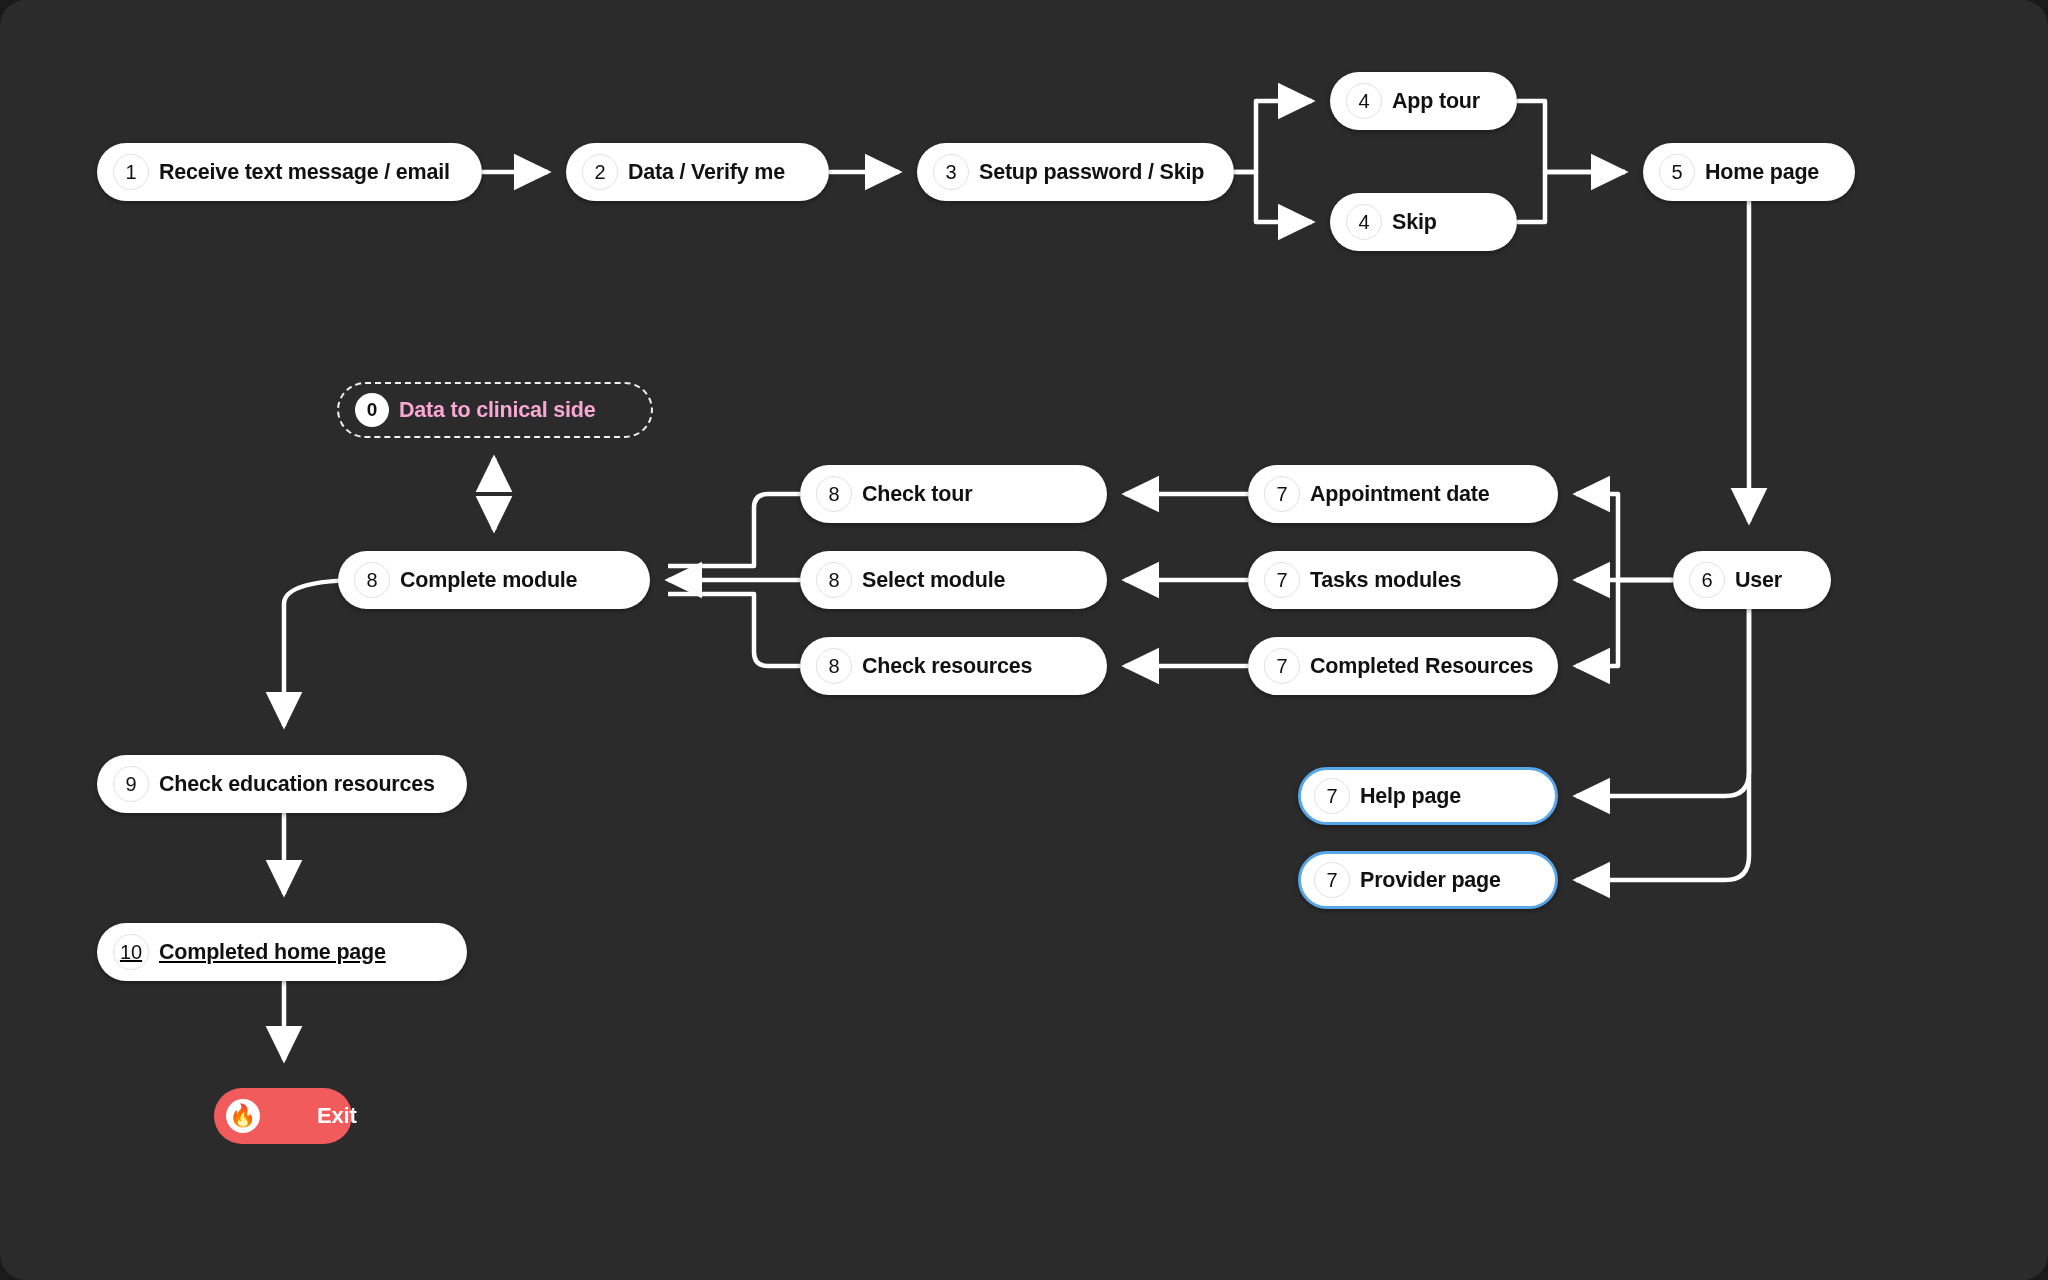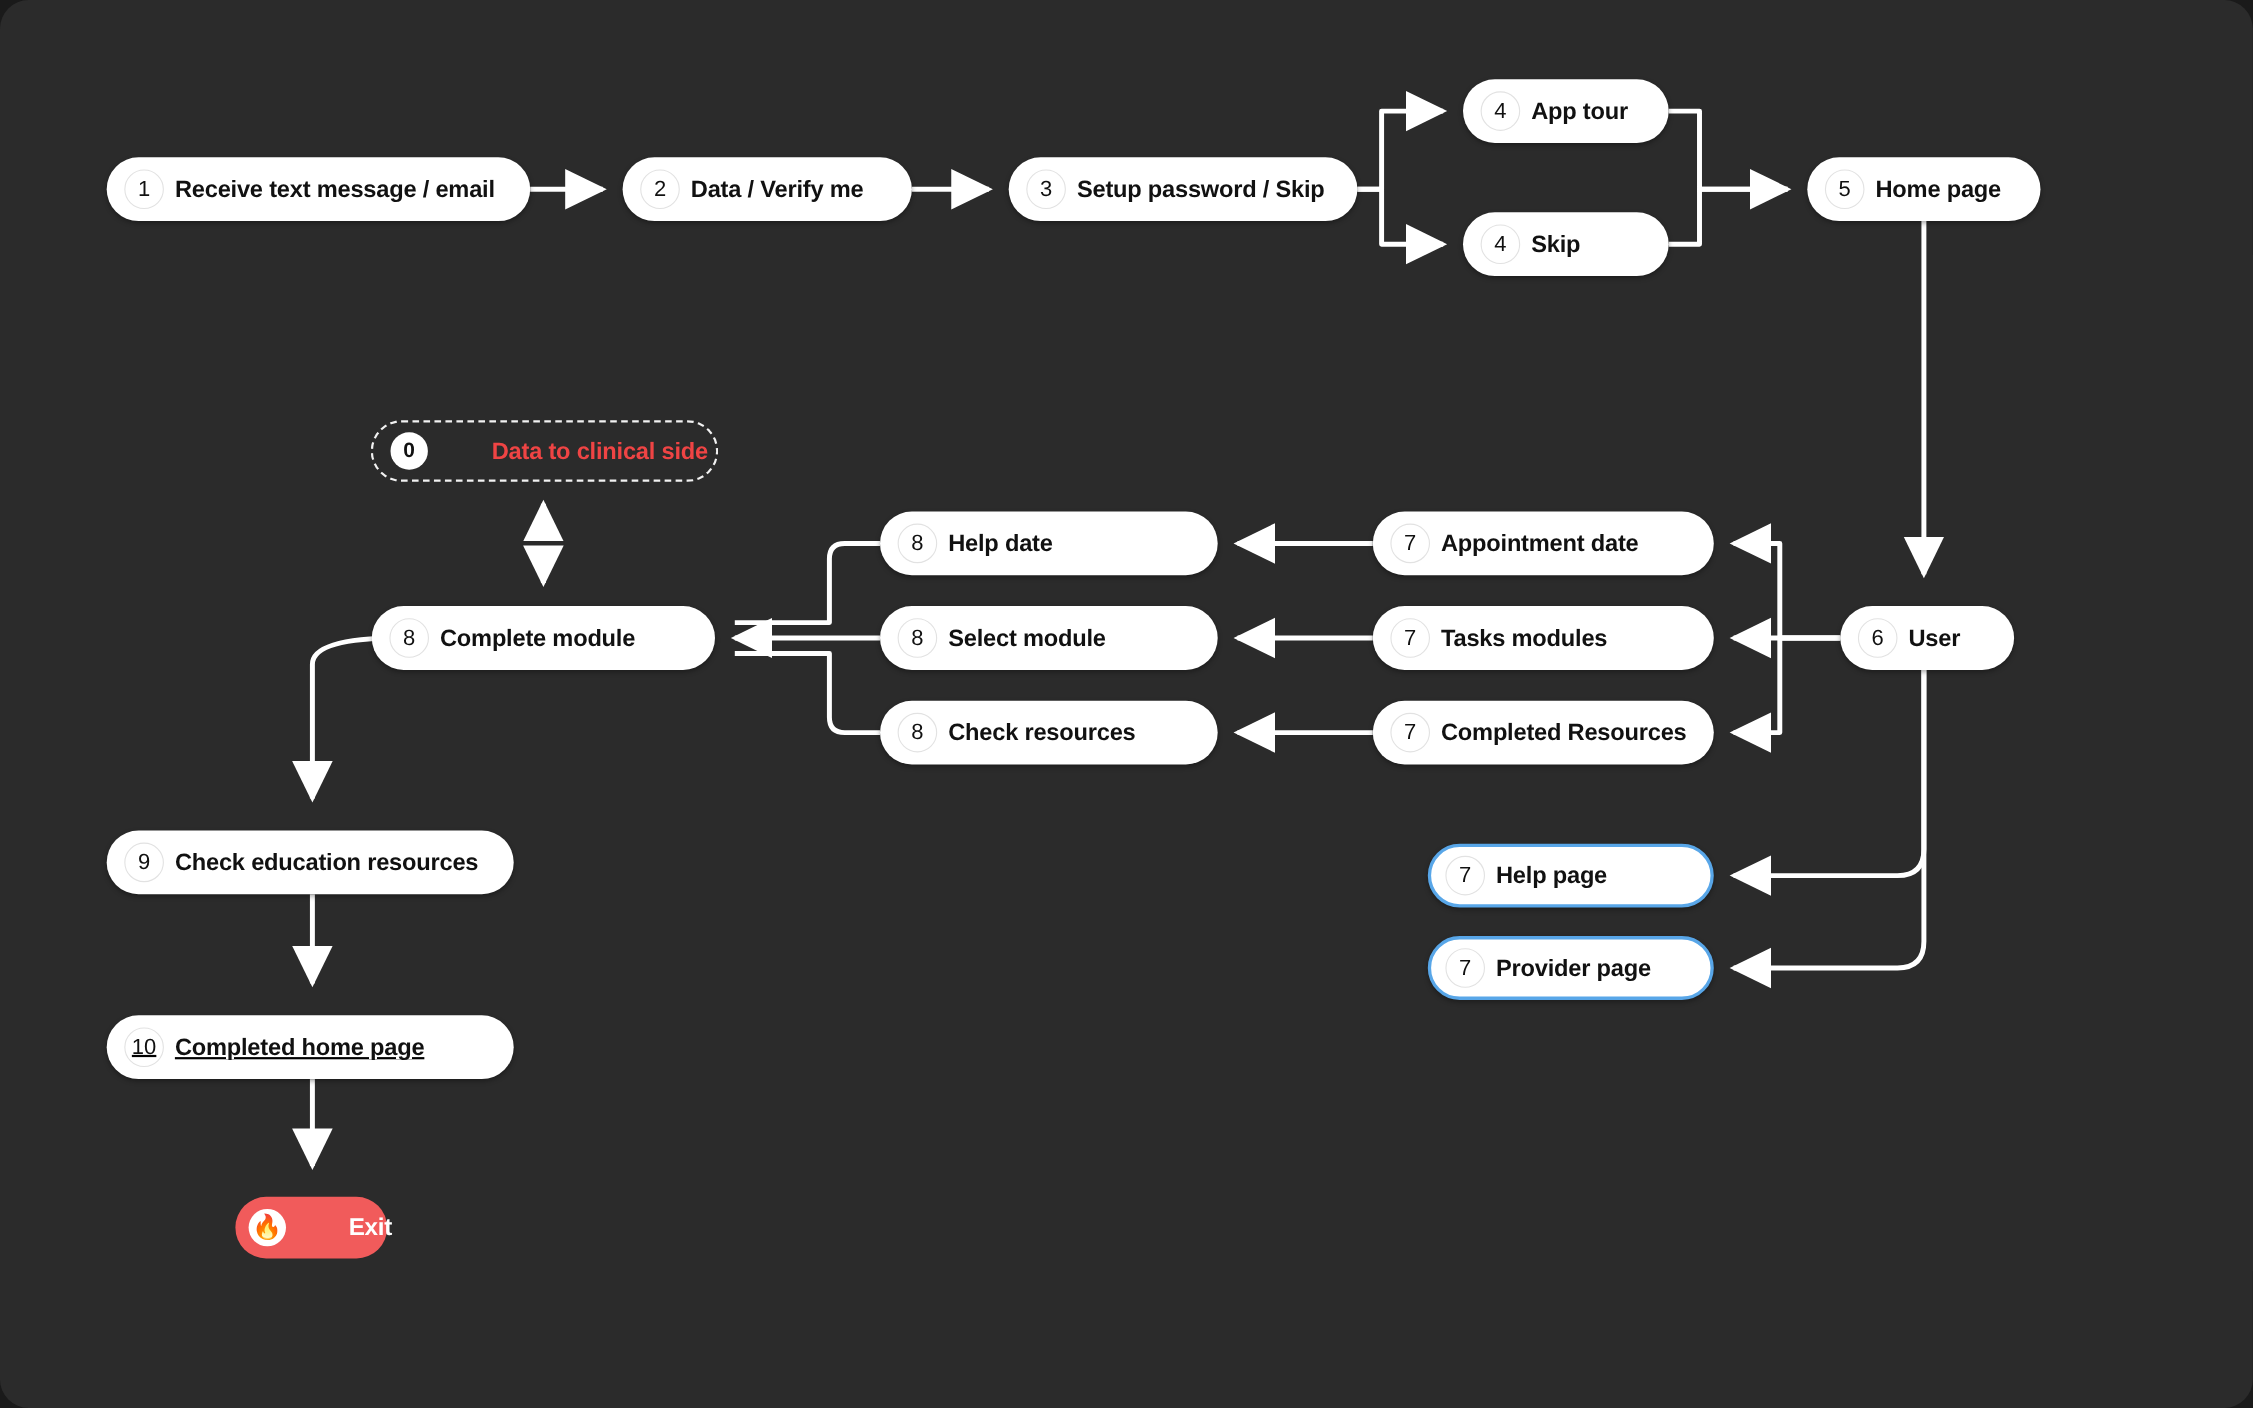--- a/index.html
+++ b/index.html
@@ -10,21 +10,21 @@
   .node{position:absolute;display:flex;align-items:center;background:#fff;border-radius:999px;
         box-shadow:0 2px 5px rgba(0,0,0,.35);height:58px;padding:0 26px 0 16px;box-sizing:border-box;}
   .node .badge{width:34px;height:34px;min-width:34px;border-radius:50%;border:1px solid #e2e2e2;
         display:flex;align-items:center;justify-content:center;font-size:20px;color:#111;margin-right:10px;}
   .node .lbl{font-size:21.5px;font-weight:700;color:#111;white-space:nowrap;letter-spacing:-.2px;}
 
   .node.sel{border:3px solid #58a6e8;padding:0 23px 0 13px;}
 
   .node.dashed{background:transparent;border:2.5px dashed #f2f2f2;box-shadow:none;height:56px;}
   .node.dashed .badge{background:#fff;border:none;color:#111;font-weight:700;font-size:19px;}
-  .node.dashed .lbl{color:#ef4444;margin-left:48px;}
+  .node.dashed .lbl{color:#f9a8d4;}
 
   .node.exit{background:#f15b5b;height:56px;padding:0 30px 0 12px;box-shadow:none;}
   .node.exit .badge{background:#fff;border:none;font-size:22px;}
   .node.exit .lbl{color:#fff;font-weight:700;font-size:22px;margin-left:47px;}
 </style>
 </head>
 <body style="background: rgb(26, 26, 26);">
 
 <div id="canvas" style="background: rgb(43, 43, 43);">
 
@@ -102,21 +102,21 @@
       <div class="node" style="left: 1643px; top: 143px; width: 212px;">
         <span class="badge">5</span>
         <span class="lbl">Home page</span>
       </div>
       <div class="node dashed" style="left: 337px; top: 382px; width: 316px;">
         <span class="badge">0</span>
         <span class="lbl">Data to clinical side</span>
       </div>
       <div class="node" style="left: 800px; top: 465px; width: 307px;">
         <span class="badge">8</span>
-        <span class="lbl">Help date</span>
+        <span class="lbl">Check tour</span>
       </div>
       <div class="node" style="left: 800px; top: 551px; width: 307px;">
         <span class="badge">8</span>
         <span class="lbl">Select module</span>
       </div>
       <div class="node" style="left: 800px; top: 637px; width: 307px;">
         <span class="badge">8</span>
         <span class="lbl">Check resources</span>
       </div>
       <div class="node" style="left: 338px; top: 551px; width: 312px;">

